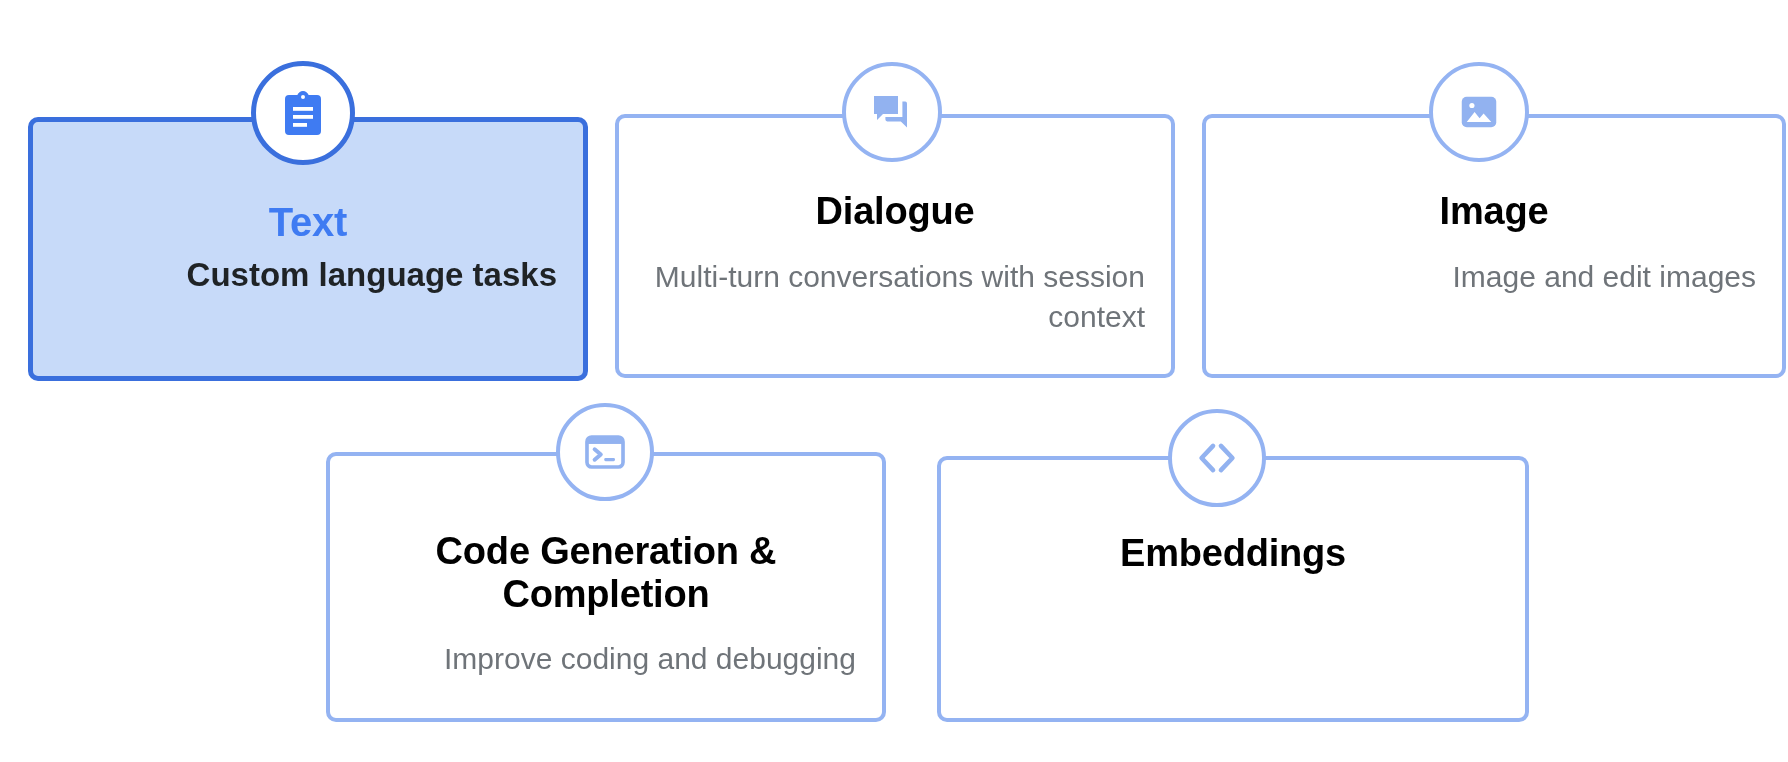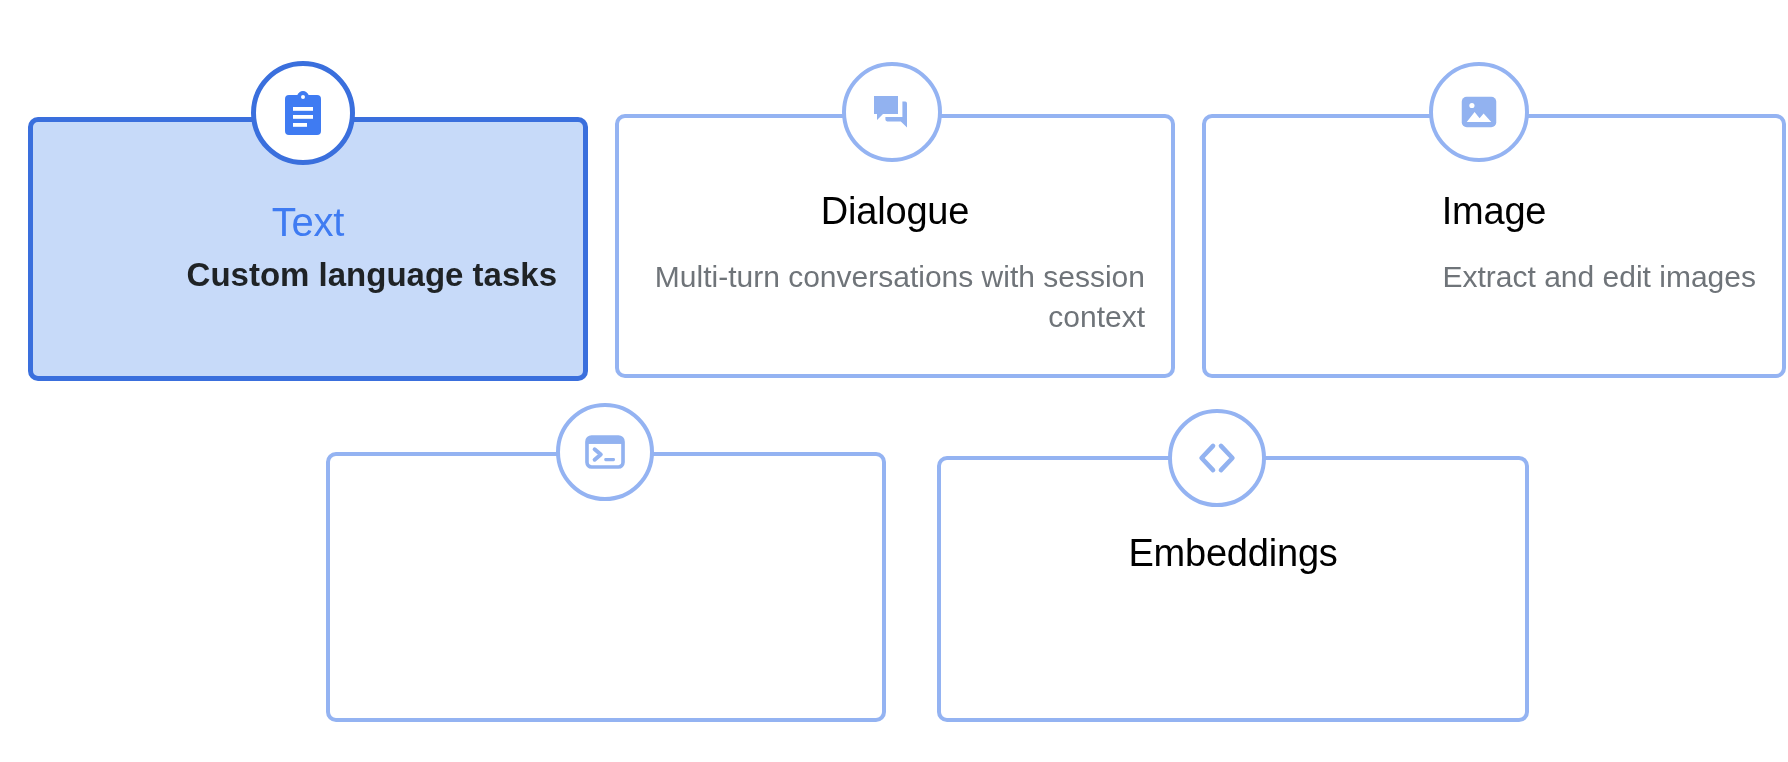--- a/index.html
+++ b/index.html
@@ -40,21 +40,21 @@
   }
 
   .card.plain {
     background: #ffffff;
     border-width: 4px;
     border-color: #94b3f2;
   }
 
   
   .card-title {
-    font-weight: normal;
+    font-weight: bold;
     text-align: center;
     line-height: 1.12;
     letter-spacing: -0.2px;
     width: 100%;
   }
   .card.selected .card-title {
     color: #3f7bf2;
     font-size: 40px;
   }
   .card.plain .card-title {
@@ -126,31 +126,33 @@
   </div>
   <div class="badge light" style="left:842px; top:62px; width:100px; height:100px;">
     <svg width="48" height="48" viewBox="0 0 24 24" aria-hidden="true">
       <path fill="#92b2f0" d="M3 4h12v9H7.5L4.5 16v-3H3z"></path>
       <path fill="#92b2f0" d="M17.2 6.8H18.6a.9.9 0 0 1 .9.9v12.1l-3.1-3.1H9.6a.9.9 0 0 1-.9-.9v-1.3h8.5z"></path>
     </svg>
   </div>
 
   <div class="card plain" style="left:1202px; top:114px; width:584px; height:264px; padding-top:72px;">
     <div class="card-title">Image</div>
-    <div class="card-desc">Extract and edit images</div>
+    <div class="card-desc">Image and edit images</div>
   </div>
   <div class="badge light" style="left:1429px; top:62px; width:100px; height:100px;">
     <svg width="46" height="46" viewBox="0 0 24 24" aria-hidden="true">
       <rect x="3" y="4" width="18" height="16" rx="2.6" fill="#92b2f0"></rect>
       <path fill="#ffffff" d="M5.6 17.2l4.1-5.2 2.6 3.3 2.1-2.5 4.0 4.4z"></path>
       <circle cx="8.3" cy="8.6" r="1.35" fill="#ffffff"></circle>
     </svg>
   </div>
 
   <div class="card plain" style="left:326px; top:452px; width:560px; height:270px; padding-top:74px;">
+    <div class="card-title">Code Generation &amp; Completion</div>
+    <div class="card-desc">Improve coding and debugging</div>
   </div>
   <div class="badge light" style="left:556px; top:403px; width:98px; height:98px;">
     <svg width="46" height="46" viewBox="0 0 24 24" aria-hidden="true">
       <rect x="2.6" y="4.2" width="18.8" height="15.6" rx="2.4" fill="none" stroke="#92b2f0" stroke-width="1.9"></rect>
       <rect x="2.6" y="4.2" width="18.8" height="3.6" fill="#92b2f0"></rect>
       <path d="M6.6 10.6l3.2 2.7-3.2 2.7" fill="none" stroke="#92b2f0" stroke-width="2.1" stroke-linecap="round" stroke-linejoin="round"></path>
       <rect x="11.6" y="15.1" width="5.6" height="1.7" rx="0.7" fill="#92b2f0"></rect>
     </svg>
   </div>
 

